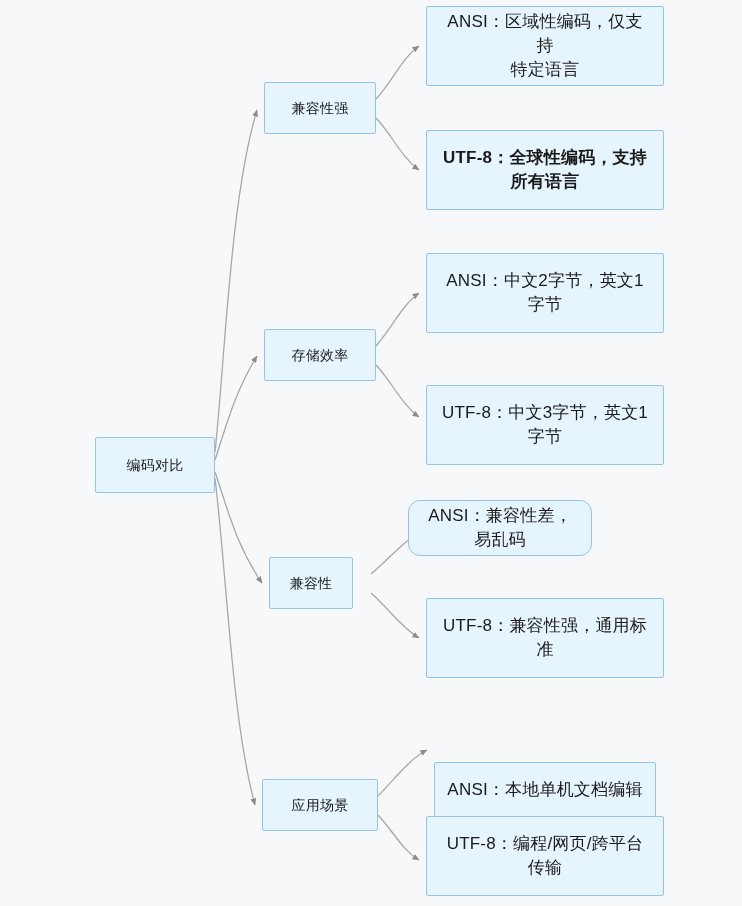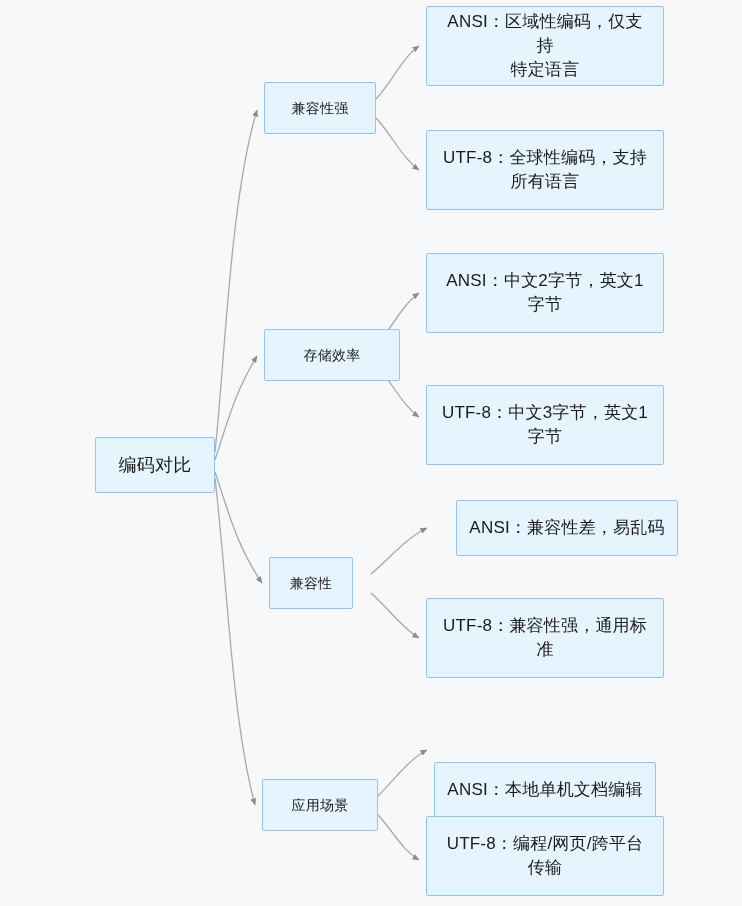--- a/index.html
+++ b/index.html
@@ -33,21 +33,21 @@
     align-items: center;
     justify-content: center;
     text-align: center;
     color: #1a1a1a;
     font-size: 14px;
     line-height: 24px;
     letter-spacing: 0.2px;
     padding: 4px 12px;
   }
   .node.root {
-    font-size: 18px;
+    font-size: 14px;
   }
   .node.branch {
     font-size: 14px;
   }
   .node.leaf {
     font-size: 17px;
   }
   .node-label {
     display: block;
     width: 100%;
@@ -85,39 +85,39 @@
       <div class="node root" style="left: 95px; top: 437px; width: 120px; height: 56px;">
         <span class="node-label">编码对比</span>
       </div>
       <div class="node branch" style="left: 264px; top: 82px; width: 112px; height: 52px;">
         <span class="node-label">兼容性强</span>
       </div>
       <div class="node leaf" style="left: 426px; top: 6px; width: 238px; height: 80px;">
         <span class="node-label">ANSI：区域性编码，仅支持
 特定语言</span>
       </div>
-      <div class="node leaf" style="left: 426px; top: 130px; width: 238px; height: 80px;">
+      <div class="node leaf" style="left: 426px; top: 130px; width: 238px; height: 80px; font-weight: bold;">
         <span class="node-label">UTF-8：全球性编码，支持
 所有语言</span>
       </div>
-      <div class="node branch" style="left: 264px; top: 329px; width: 136px; height: 52px;">
+      <div class="node branch" style="left: 264px; top: 329px; width: 112px; height: 52px;">
         <span class="node-label">存储效率</span>
       </div>
       <div class="node leaf" style="left: 426px; top: 253px; width: 238px; height: 80px;">
         <span class="node-label">ANSI：中文2字节，英文1
 字节</span>
       </div>
       <div class="node leaf" style="left: 426px; top: 377px; width: 238px; height: 80px; margin-top: 8px;">
         <span class="node-label">UTF-8：中文3字节，英文1
 字节</span>
       </div>
       <div class="node branch" style="left: 269px; top: 557px; width: 84px; height: 52px;">
         <span class="node-label">兼容性</span>
       </div>
-      <div class="node leaf" style="left: 456px; top: 500px; width: 222px; height: 56px;">
+      <div class="node leaf" style="left: 408px; top: 500px; width: 184px; height: 56px; border-radius: 12px;">
         <span class="node-label">ANSI：兼容性差，易乱码</span>
       </div>
       <div class="node leaf" style="left: 426px; top: 598px; width: 238px; height: 80px;">
         <span class="node-label">UTF-8：兼容性强，通用标
 准</span>
       </div>
       <div class="node branch" style="left: 262px; top: 779px; width: 116px; height: 52px;">
         <span class="node-label">应用场景</span>
       </div>
       <div class="node leaf" style="left: 434px; top: 722px; width: 222px; height: 56px; margin-top: 40px;">

